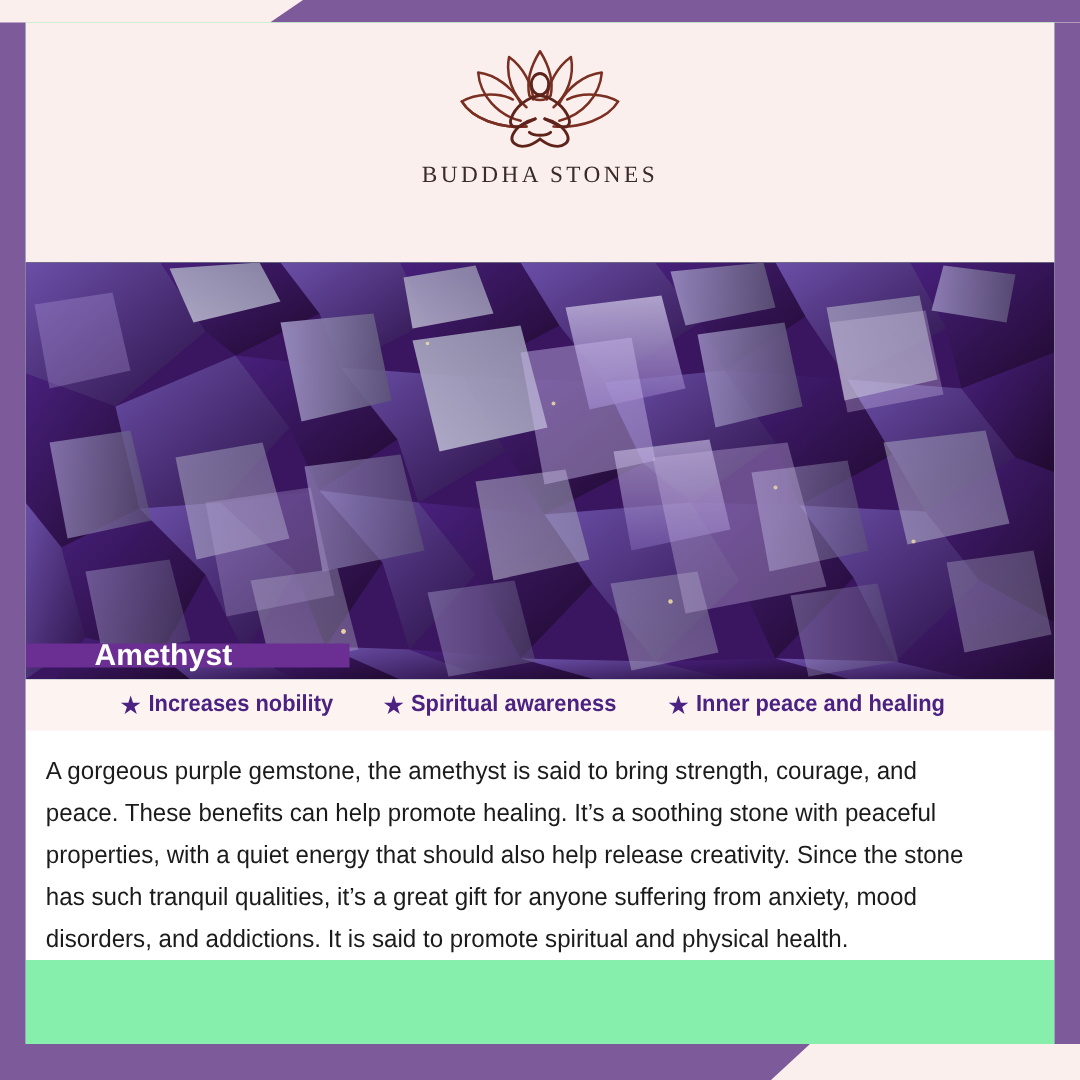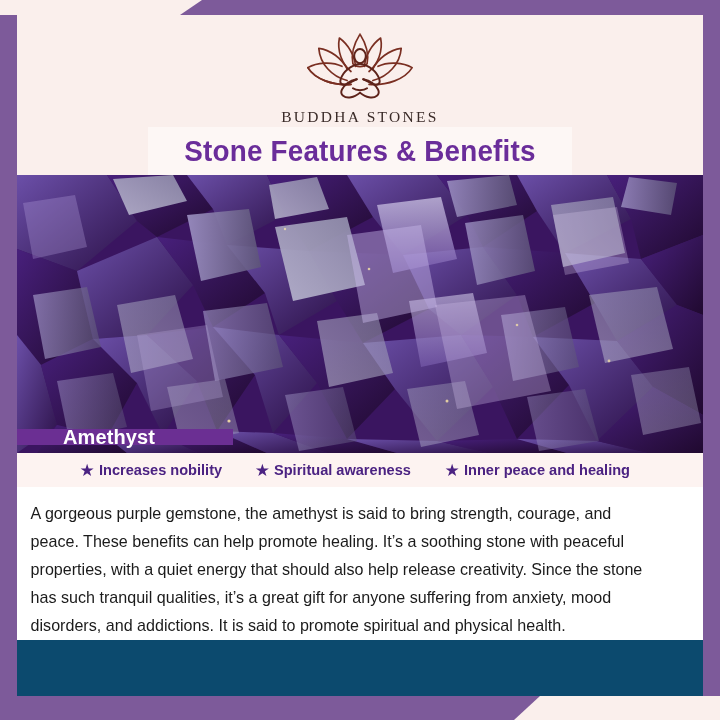--- a/index.html
+++ b/index.html
@@ -63,21 +63,21 @@
     z-index: 4;
   }
 
   
   .sheet {
     position: absolute;
     left: 17px;
     top: 15px;
     right: 17px;
     bottom: 24px;
-    background: #0c4a6e;
+    background: #86efac;
     z-index: 3;
     overflow: hidden;
   }
 
   
   .header {
     position: relative;
     height: 160px;
     background: #faefec;
     display: flex;
@@ -242,23 +242,20 @@
             <path d="M95 78 C86 80 76 86 72 94 C68 102 76 108 86 106 C92 105 96 102 100 99"></path>
             <path d="M105 78 C114 80 124 86 128 94 C132 102 124 108 114 106 C108 105 104 102 100 99"></path>
 
             <path d="M89 92 C94 96 106 96 111 92"></path>
           </g>
         </svg>
       </span>
 
       <div class="brand-name">BUDDHA STONES</div>
 
-      <div class="title-plate">
-        <div class="title-text">Stone Features &amp; Benefits</div>
-      </div>
     </div>
 
     <div class="photo">
       <svg viewBox="0 0 686 278" preserveAspectRatio="none" xmlns="http://www.w3.org/2000/svg">
         <defs>
           <linearGradient id="gA" x1="0" y1="0" x2="1" y2="1">
             <stop offset="0" stop-color="#6b4fa8"></stop>
               <stop offset="1" stop-color="#2c1148"></stop>
           </linearGradient>
           <linearGradient id="gB" x1="0" y1="1" x2="1" y2="0">

